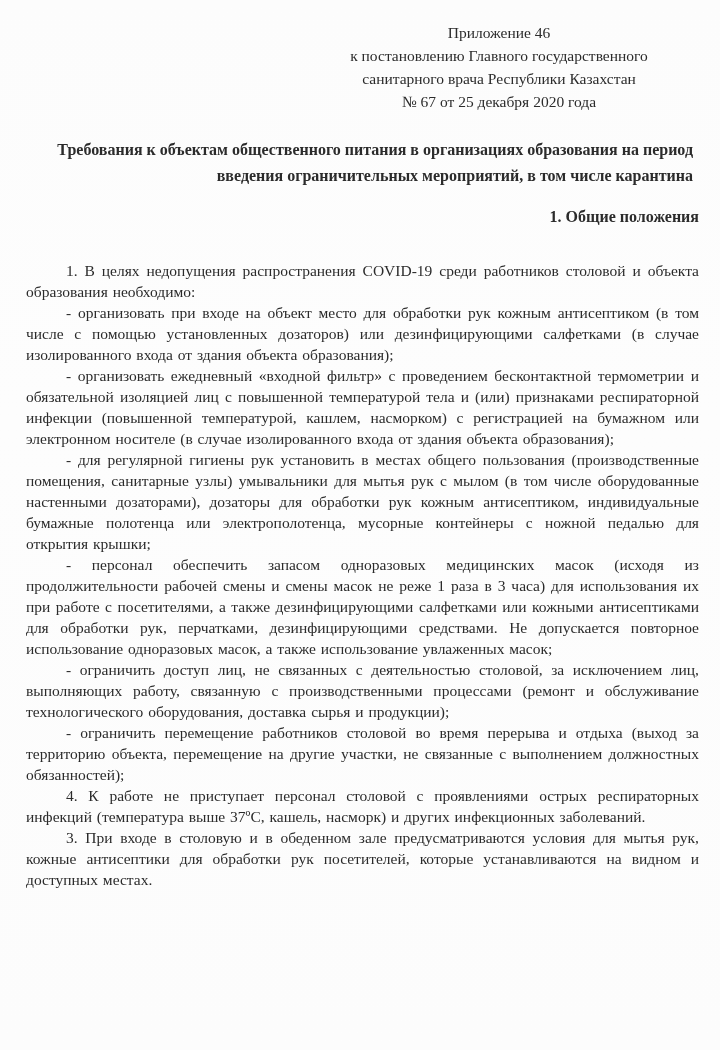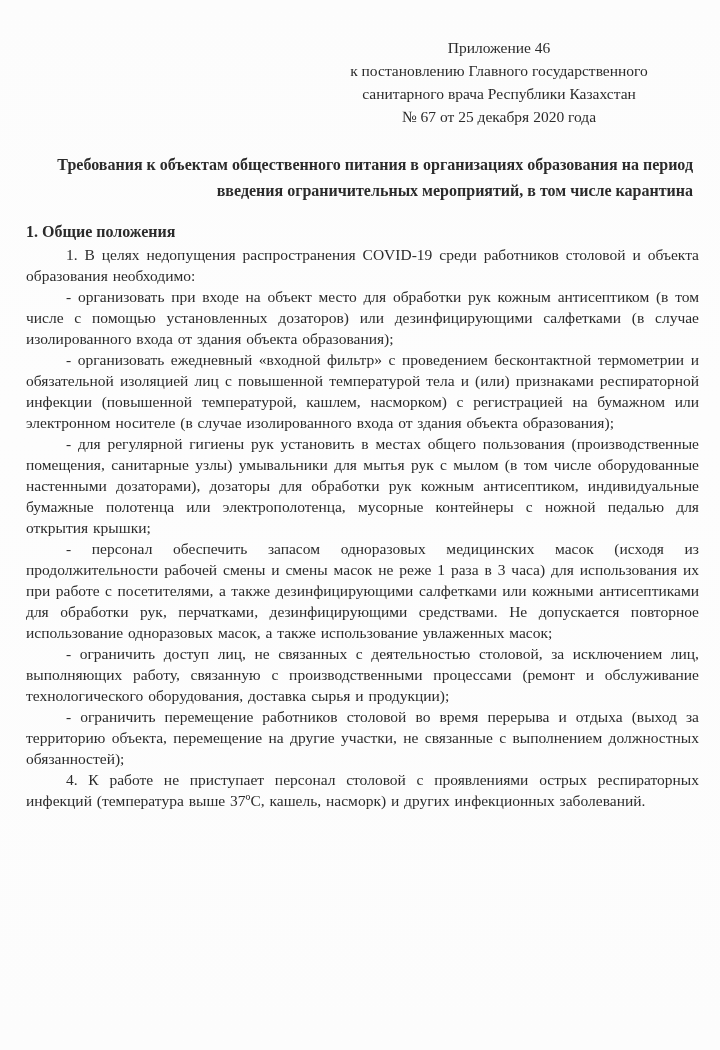--- a/index.html
+++ b/index.html
@@ -7,21 +7,21 @@
     padding: 0;
     width: 720px;
     height: 1050px;
     overflow: hidden;
     background: #fdfdfd;
   }
   .page {
     box-sizing: border-box;
     width: 720px;
     height: 1050px;
-    padding: 36px 21px 20px 26px;
+    padding: 21px 21px 20px 26px;
     background: linear-gradient(180deg, #fcfcfc 0%, #fdfdfd 40%, #fcfcfc 100%);
     color: #2b2b2b;
     font-family: "Liberation Serif", "DejaVu Serif", serif;
   }
   .doc-header {
     width: 400px;
     margin-left: auto;
     margin-right: 0;
     text-align: center;
     font-size: 15.5px;
@@ -30,27 +30,27 @@
   .doc-title {
     margin-top: 24px;
     padding: 0 6px;
     text-align: right;
     font-weight: bold;
     font-size: 16px;
     line-height: 26px;
   }
   .section-heading {
     margin-top: 17px;
-    text-align: left;
+    text-align: right;
     font-weight: bold;
     font-size: 16px;
     line-height: 22px;
   }
   .body-text {
-    margin-top: 1px;
+    margin-top: 32px;
   }
   .body-text p {
     margin: 0;
     font-size: 15.5px;
     line-height: 21px;
     text-align: justify;
     text-indent: 40px;
     word-spacing: 1px;
   }
 </style>
@@ -72,15 +72,16 @@
 
   <div class="body-text">
     <p>1. В целях недопущения распространения COVID-19 среди работников столовой и объекта образования необходимо:</p>
     <p>- организовать при входе на объект место для обработки рук кожным антисептиком (в том числе с помощью установленных дозаторов) или дезинфицирующими салфетками (в случае изолированного входа от здания объекта образования);</p>
     <p>- организовать ежедневный «входной фильтр» с проведением бесконтактной термометрии и обязательной изоляцией лиц с повышенной температурой тела и (или) признаками респираторной инфекции (повышенной температурой, кашлем, насморком) с регистрацией на бумажном или электронном носителе (в случае изолированного входа от здания объекта образования);</p>
     <p>- для регулярной гигиены рук установить в местах общего пользования (производственные помещения, санитарные узлы) умывальники для мытья рук с мылом (в том числе оборудованные настенными дозаторами), дозаторы для обработки рук кожным антисептиком, индивидуальные бумажные полотенца или электрополотенца, мусорные контейнеры с ножной педалью для открытия крышки;</p>
     <p>- персонал обеспечить запасом одноразовых медицинских масок (исходя из продолжительности рабочей смены и смены масок не реже 1 раза в 3 часа) для использования их при работе с посетителями, а также дезинфицирующими салфетками или кожными антисептиками для обработки рук, перчатками, дезинфицирующими средствами. Не допускается повторное использование одноразовых масок, а также использование увлаженных масок;</p>
     <p>- ограничить доступ лиц, не связанных с деятельностью столовой, за исключением лиц, выполняющих работу, связанную с производственными процессами (ремонт и обслуживание технологического оборудования, доставка сырья и продукции);</p>
     <p>- ограничить перемещение работников столовой во время перерыва и отдыха (выход за территорию объекта, перемещение на другие участки, не связанные с выполнением должностных обязанностей);</p>
     <p>4. К работе не приступает персонал столовой с проявлениями острых респираторных инфекций (температура выше 37ºС, кашель, насморк) и других инфекционных заболеваний.</p>
+    <p>3. При входе в столовую и в обеденном зале предусматриваются условия для мытья рук, кожные антисептики для обработки рук посетителей, которые устанавливаются на видном и доступных местах.</p>
   </div>
 
 </div>
 
 </body></html>

